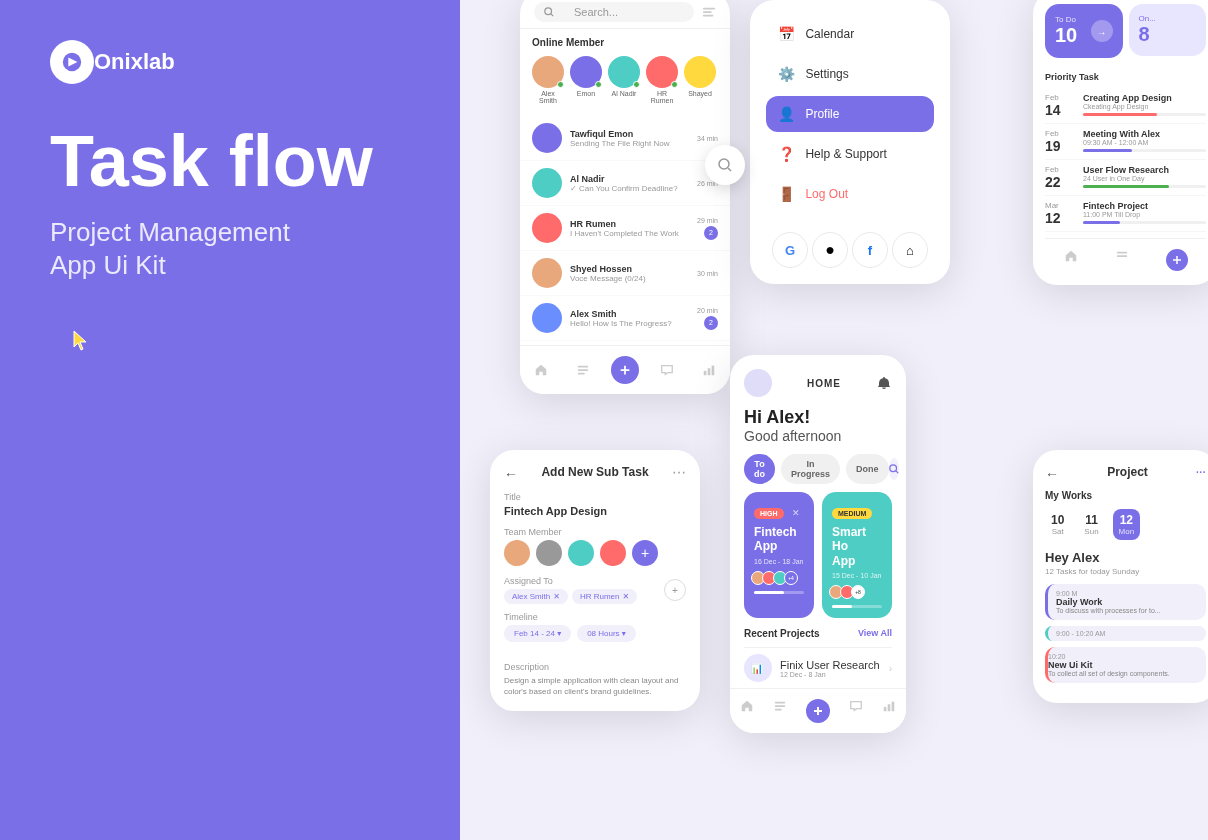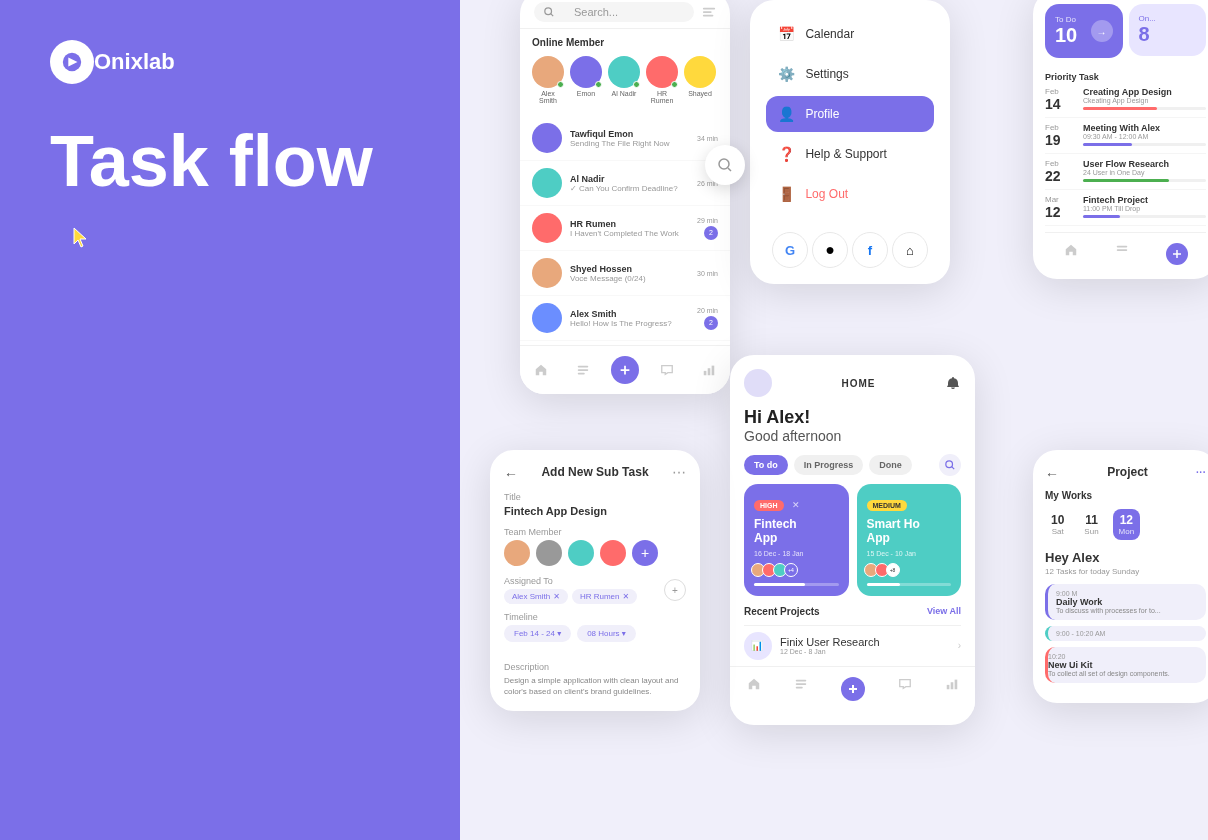--- a/index.html
+++ b/index.html
@@ -242,26 +242,25 @@
       border: 1.5px solid #e8e8e8;
       display: flex; align-items: center; justify-content: center;
       font-size: 13px;
     }
 
     
     .home-phone {
       position: absolute;
       left: 270px;
       top: 355px;
-      width: 245px;
+      width: 176px;
       background: white;
       border-radius: 24px;
       box-shadow: 0 8px 40px rgba(0,0,0,0.12);
       overflow: hidden;
-      padding-bottom: 14px;
     }
     .home-header {
       display: flex;
       align-items: center;
       justify-content: space-between;
       padding: 14px 14px 6px;
     }
     .home-title-text { font-size: 10px; font-weight: 600; color: #333; letter-spacing: 1px; }
     .home-greeting { padding: 4px 14px 10px; }
     .home-greeting h2 { font-size: 18px; font-weight: 700; color: #222; }
@@ -409,21 +408,21 @@
       position: absolute;
       right: -10px;
       top: -10px;
       width: 185px;
       background: white;
       border-radius: 24px;
       box-shadow: 0 8px 40px rgba(0,0,0,0.12);
       overflow: hidden;
       padding: 14px 12px;
     }
-    .priority-label { font-size: 9px; font-weight: 600; color: #333; margin-bottom: 0; }
+    .priority-label { font-size: 9px; font-weight: 600; color: #333; margin-bottom: 6px; }
     .cal-item {
       display: flex;
       gap: 8px;
       padding: 5px 0;
       border-bottom: 1px solid #f5f5f5;
     }
     .cal-date { min-width: 30px; }
     .cal-month { font-size: 8px; color: #999; }
     .cal-day { font-size: 14px; font-weight: 700; color: #333; }
     .cal-info { flex: 1; }
@@ -534,20 +533,24 @@
     <div class="logo-icon">
       <svg viewBox="0 0 24 24" fill="#7B6FE8">
         <circle cx="12" cy="12" r="10" fill="#7B6FE8"></circle>
         <polygon points="8,7 18,12 8,17" fill="white"></polygon>
       </svg>
     </div>
     <span class="logo-text">Onixlab</span>
   </div>
 
   <h1 class="main-title">Task flow</h1>
+  <p class="subtitle">
+    <span>Project Management</span><br>
+    <span>App Ui Kit</span>
+  </p>
 
 
   <div class="cursor-icon">
     <svg width="24" height="24" viewBox="0 0 24 24">
       <polygon points="4,2 4,18 8,14 11,21 13,20 10,13 16,13" fill="#FFD93D" stroke="white" stroke-width="1"></polygon>
     </svg>
   </div>
 
 </div>
 

